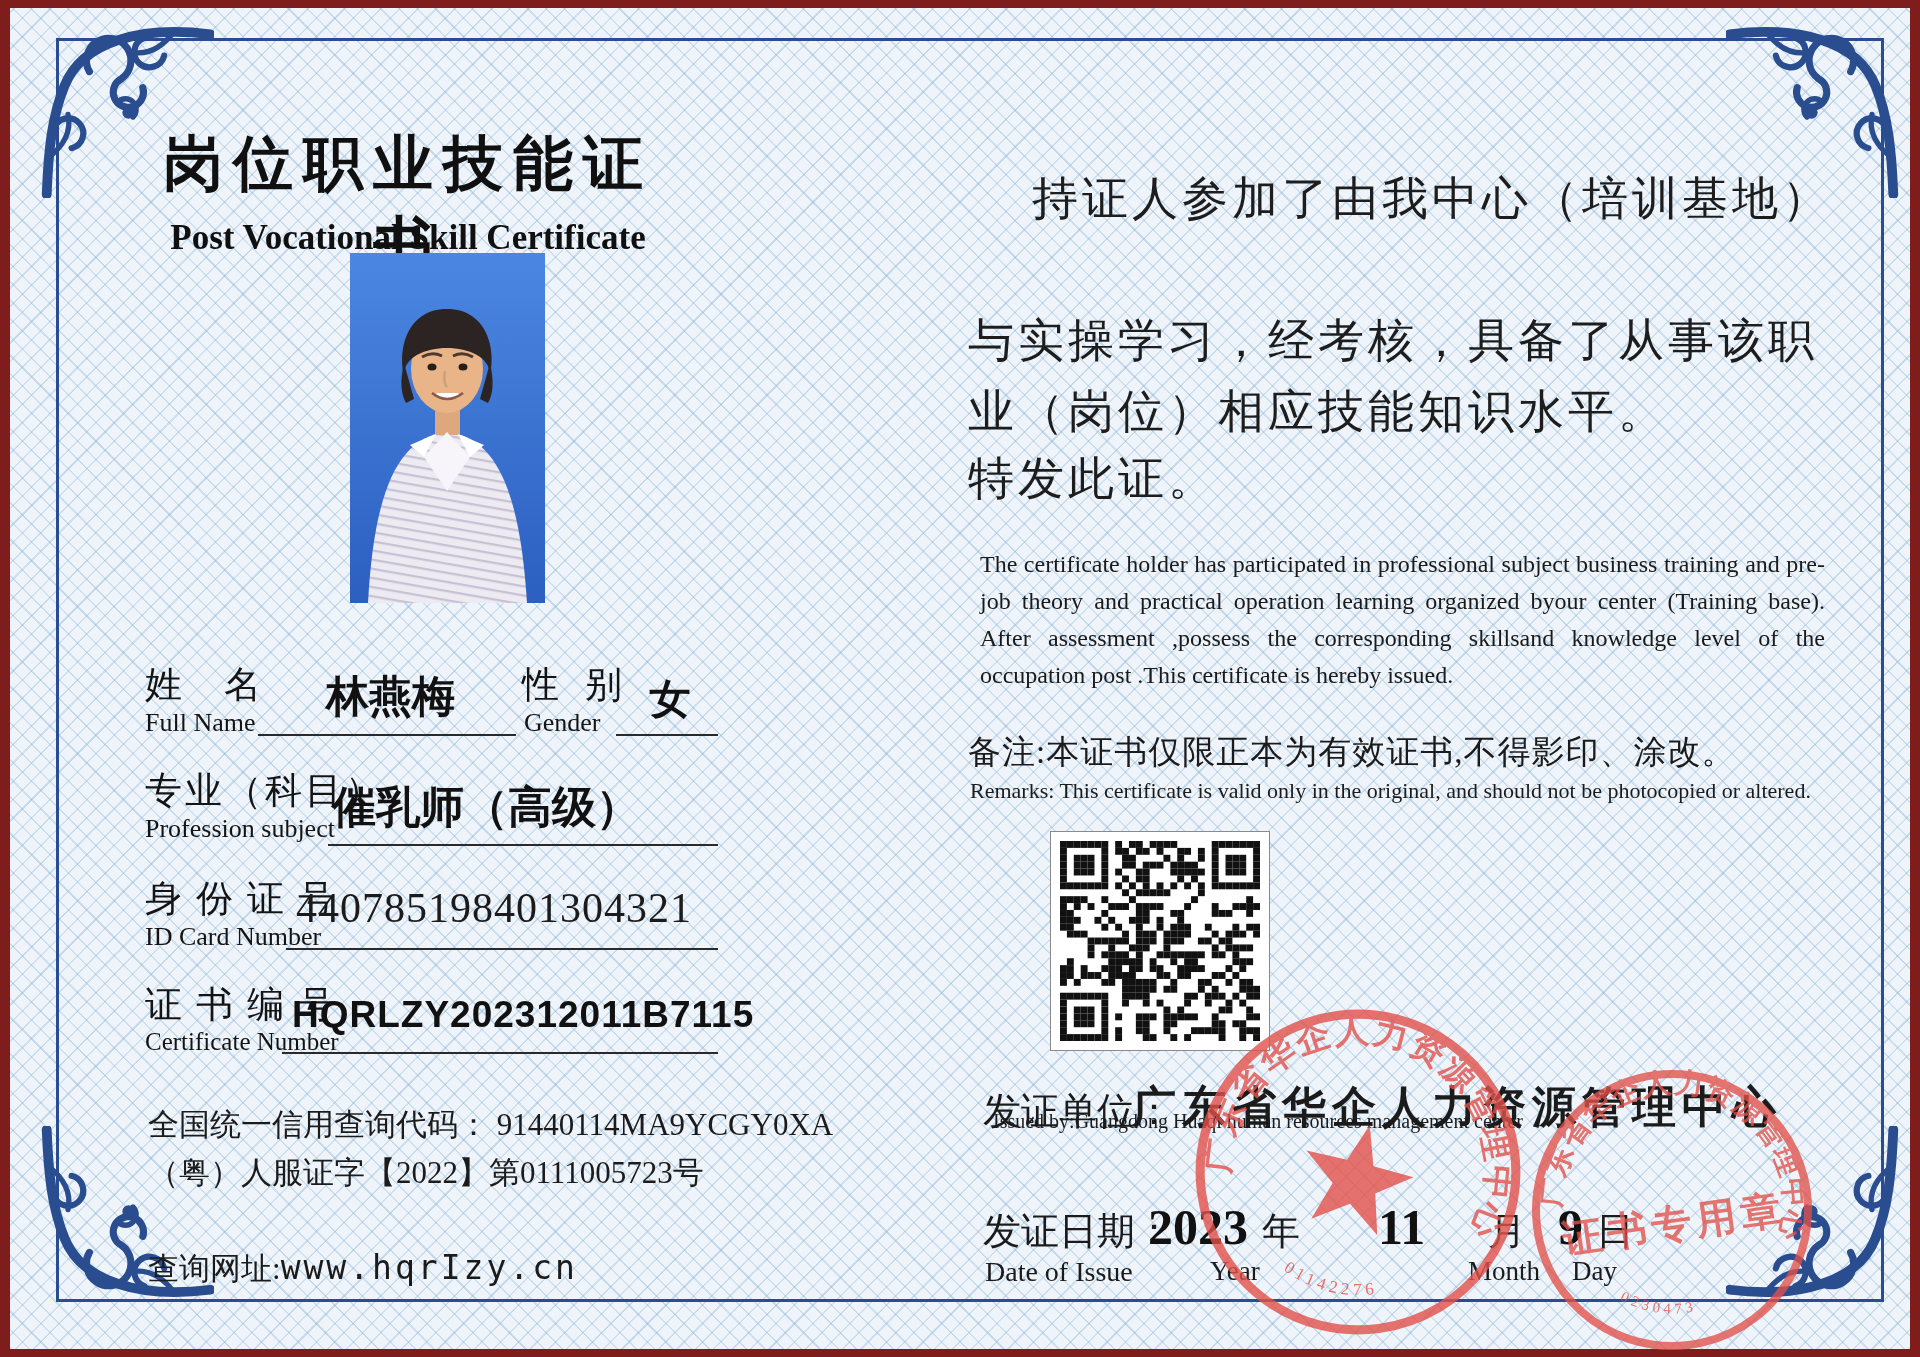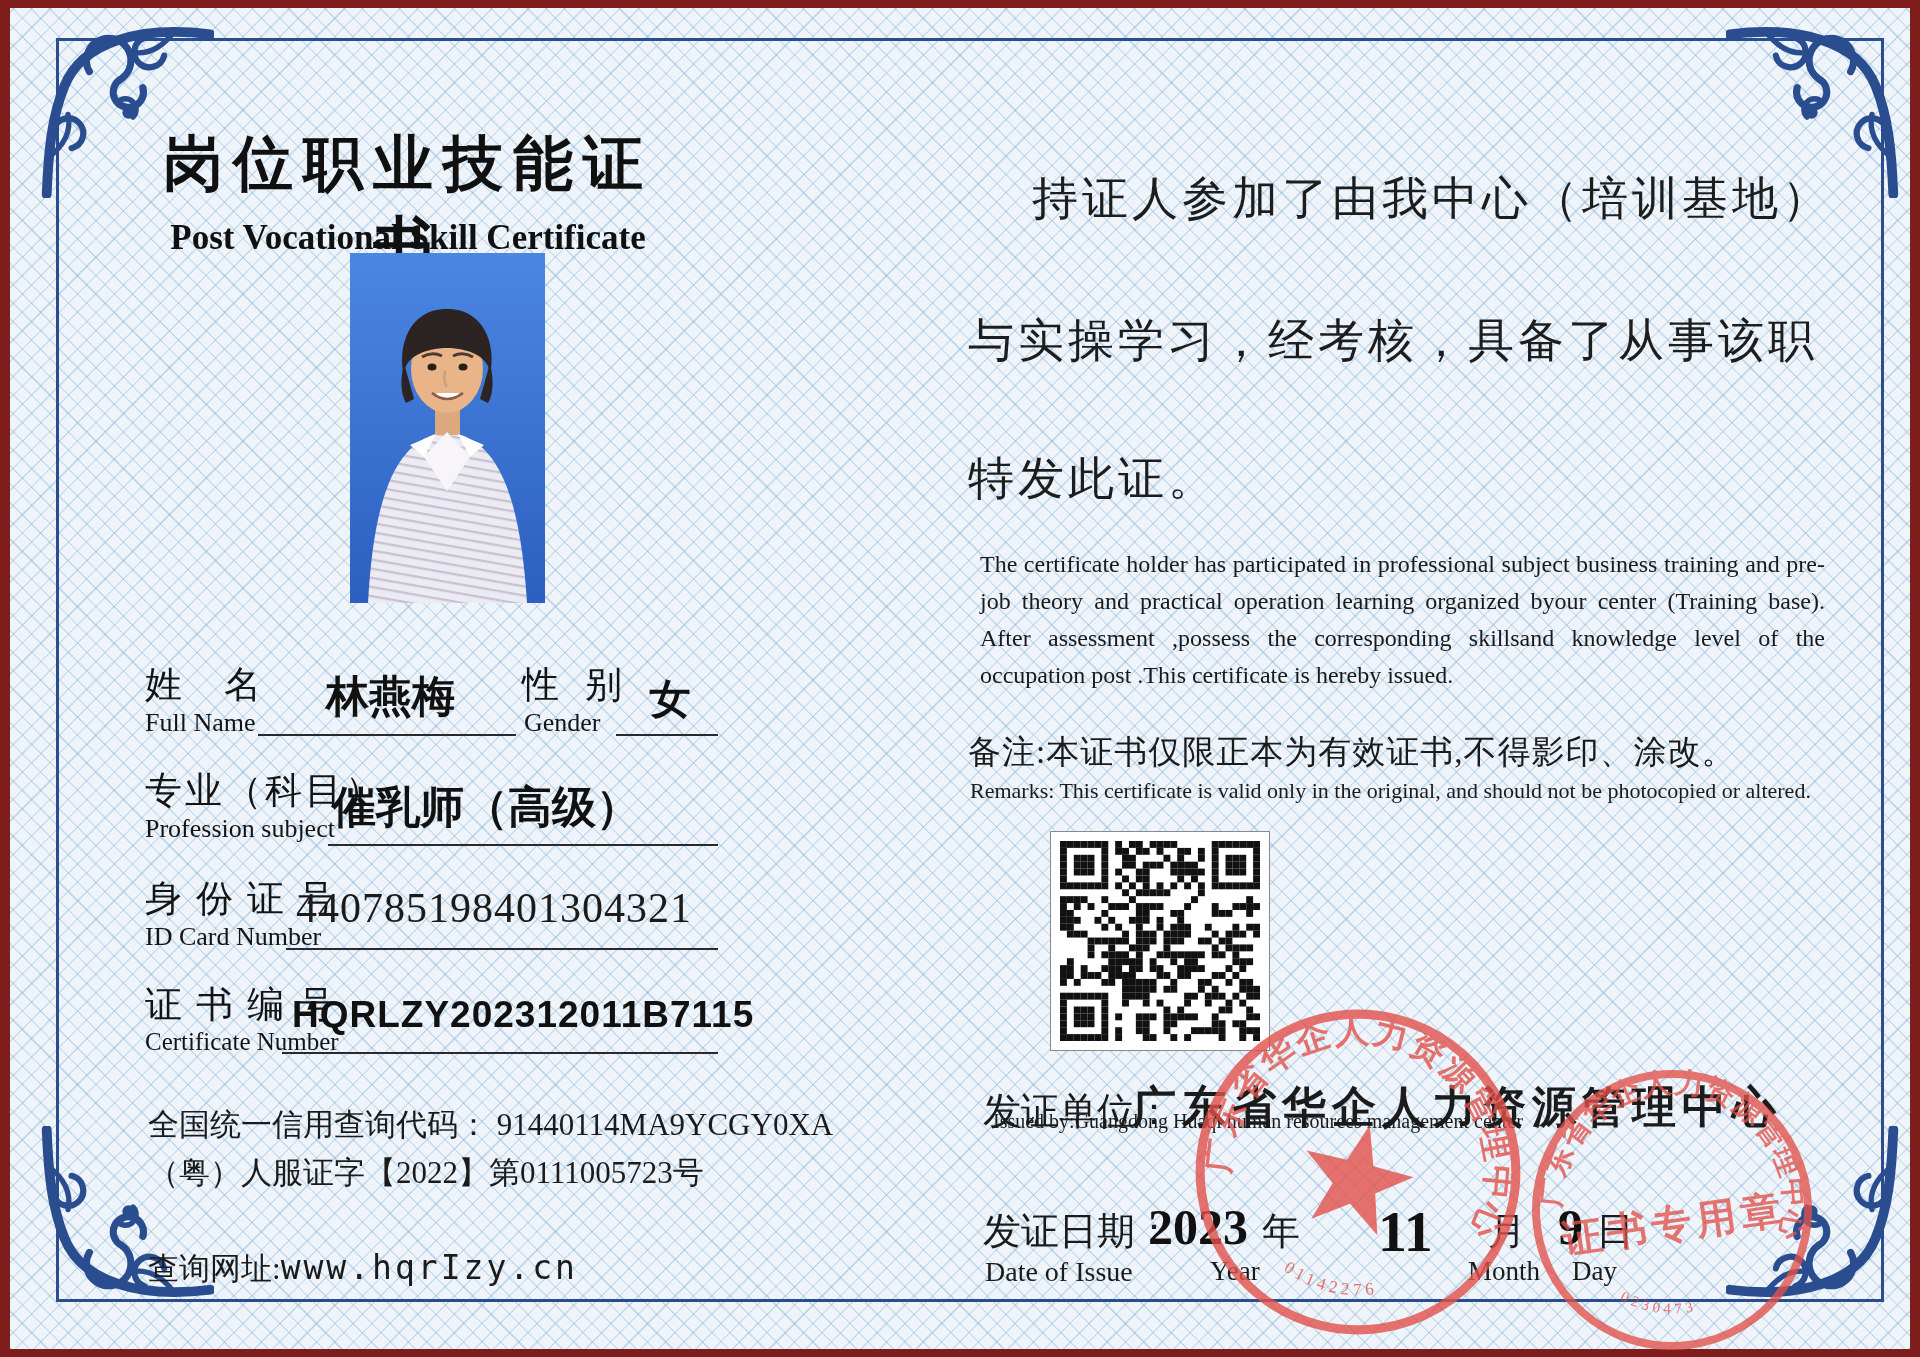--- a/index.html
+++ b/index.html
@@ -127,20 +127,21 @@
     <div class="abs val sansb" style="left:282px;top:986px;font-size:37px;letter-spacing:1px;white-space:nowrap">HQRLZY202312011B7115</div>
 
     <div class="abs" style="left:138px;top:1096px;font-size:31px;white-space:nowrap">全国统一信用查询代码： 91440114MA9YCGY0XA</div>
     <div class="abs" style="left:138px;top:1144px;font-size:31px;white-space:nowrap">（粤）人服证字【2022】第0111005723号</div>
     <div class="abs" style="left:138px;top:1240px;font-size:31px;white-space:nowrap">
       <span>查询网址:</span><span class="mono" style="font-size:33px;letter-spacing:3px">www.hqrIzy.cn</span>
     </div>
 
     <div class="abs bodycn" style="left:1022px;top:160px">持证人参加了由我中心（培训基地）</div>
     <div class="abs bodycn" style="left:958px;top:302px">与实操学习，经考核，具备了从事该职</div>
+    <div class="abs bodycn" style="left:958px;top:373px">业（岗位）相应技能知识水平。</div>
     <div class="abs bodycn" style="left:958px;top:440px">特发此证。</div>
 
     <div class="abs bodyen" style="left:970px;top:518px;width:845px">The certificate holder has participated in professional subject business training and pre-job theory and practical operation learning organized byour center (Training base). After assessment ,possess the corresponding skillsand knowledge level of the occupation post .This certificate is hereby issued.</div>
 
     <div class="abs" style="left:958px;top:722px;font-size:33px;letter-spacing:1px;white-space:nowrap">备注:本证书仅限正本为有效证书,不得影印、涂改。</div>
     <div class="abs" style="left:960px;top:770px;font-size:22px;white-space:nowrap">Remarks: This certificate is valid only in the original, and should not be photocopied or altered.</div>
 
     <div id="qrbox">
       <svg id="qr" width="200" height="200" viewBox="0 0 203 203" fill="#111">
           <rect x="0" y="0" width="7" height="7"></rect>
@@ -558,21 +559,21 @@
     <div class="abs" style="left:1122px;top:1070px;font-size:44px;font-weight:600;letter-spacing:6px;white-space:nowrap">广东省华企人力资源管理中心</div>
     <div class="abs" style="left:983px;top:1102px;font-size:20px;white-space:nowrap">
       <span>Issued by:</span><span>Guangdong Huaqi human resources management center</span>
     </div>
 
     <div class="abs" style="left:973px;top:1198px;font-size:38px;white-space:nowrap">发证日期：</div>
     <div class="abs" style="left:975px;top:1248px;font-size:28px;white-space:nowrap">Date of Issue</div>
     <div class="abs val" style="left:1138px;top:1190px;font-size:50px">2023</div>
     <div class="abs" style="left:1252px;top:1198px;font-size:38px">年</div>
     <div class="abs" style="left:1200px;top:1248px;font-size:27px">Year</div>
-    <div class="abs val" style="left:1368px;top:1190px;font-size:58px">11</div>
+    <div class="abs val" style="left:1368px;top:1190px;font-size:50px">11</div>
     <div class="abs" style="left:1478px;top:1198px;font-size:38px">月</div>
     <div class="abs" style="left:1458px;top:1248px;font-size:27px">Month</div>
     <div class="abs val" style="left:1548px;top:1190px;font-size:50px">9</div>
     <div class="abs" style="left:1586px;top:1198px;font-size:38px">日</div>
     <div class="abs" style="left:1562px;top:1248px;font-size:27px">Day</div>
 
     <svg class="stamp" style="left:1176px;top:992px" width="344" height="344" viewBox="0 0 340 340">
       <g opacity="0.8" transform="rotate(14 170 170)">
         <circle cx="170" cy="170" r="156" fill="none" stroke="#e2514a" stroke-width="9"></circle>
         <path id="arcA" d="M46,196 A127,127 0 1 1 294,196" fill="none"></path>

